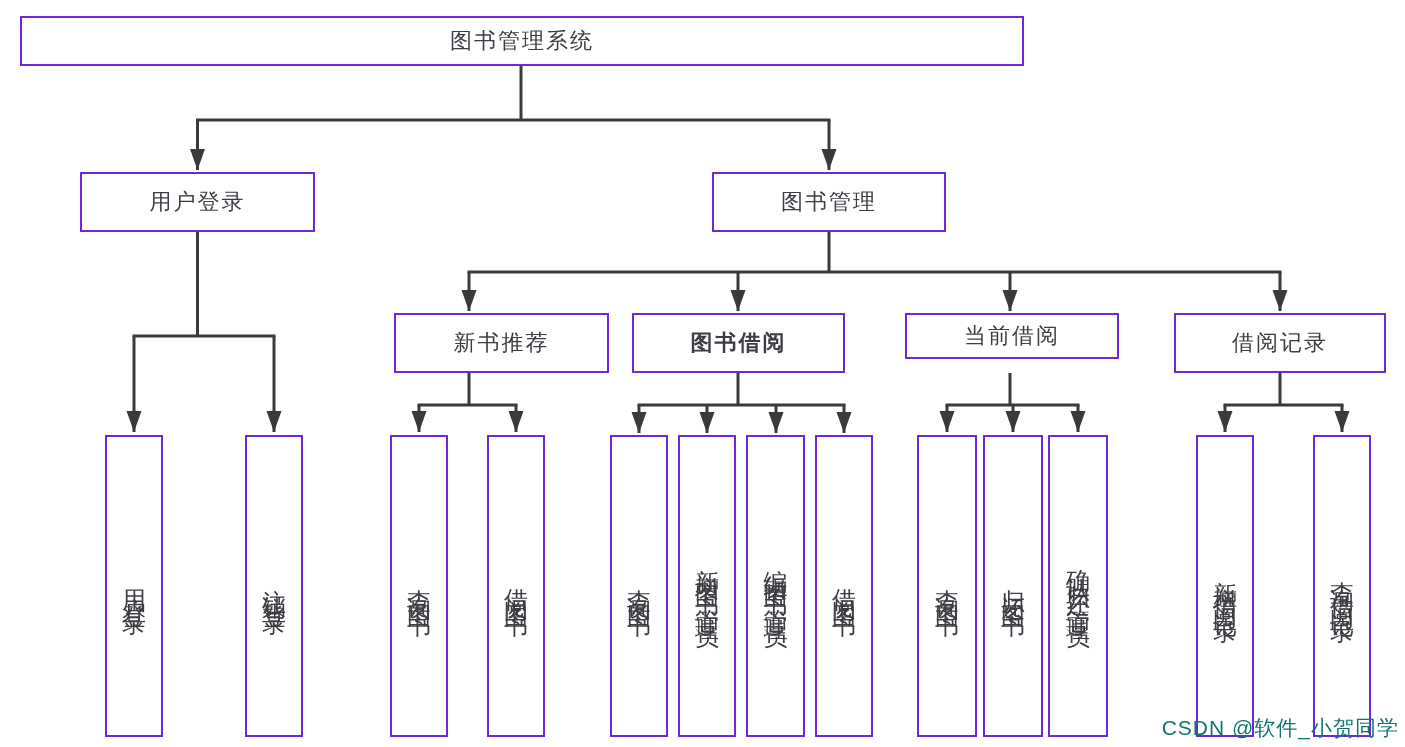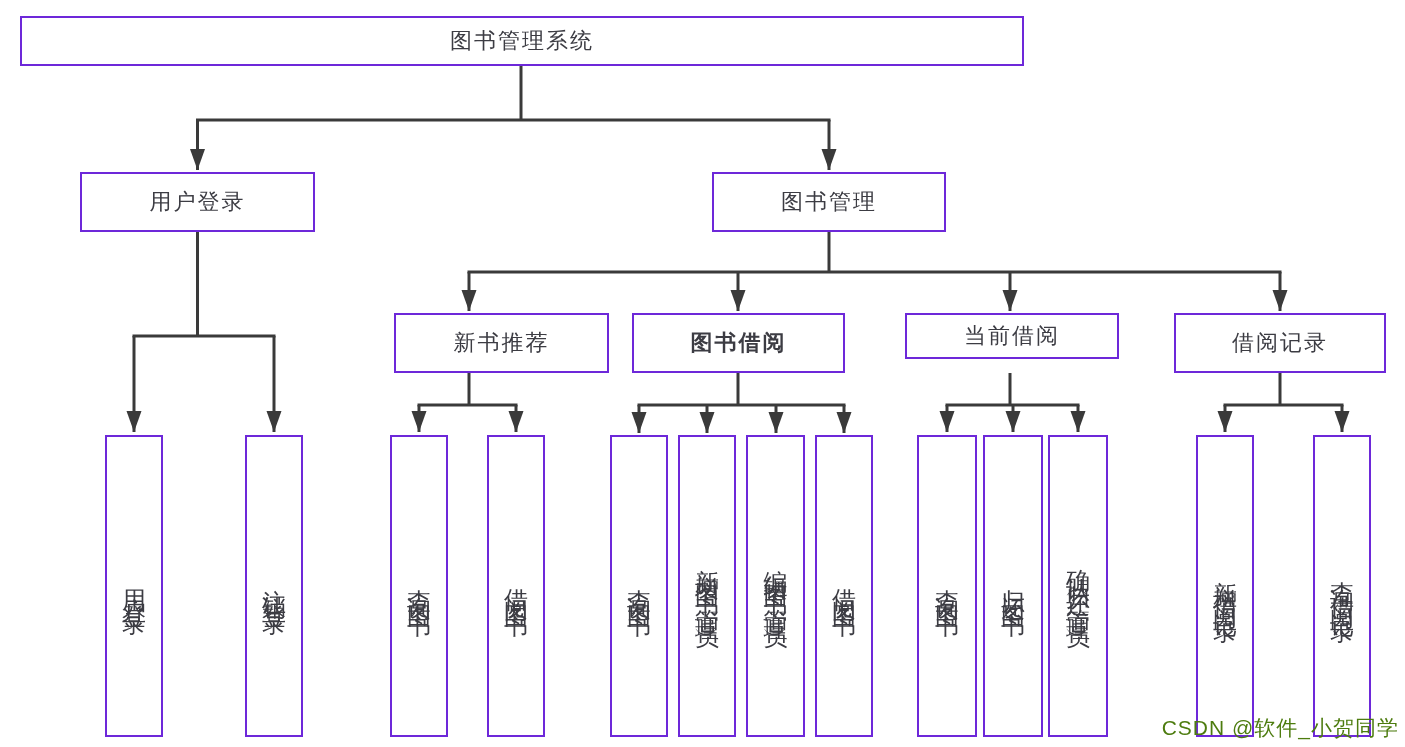--- a/index.html
+++ b/index.html
@@ -43,21 +43,21 @@
     font-size: 24px;
     letter-spacing: 8px;
     line-height: 1;
     padding: 4px 0;
   }
   #watermark {
     position: absolute;
     right: 6px;
     bottom: 5px;
     font-size: 21px;
-    color: #4d7c0f;
+    color: #0f766e;
     letter-spacing: 1px;
     z-index: 2;
     white-space: nowrap;
   }
 </style>
 </head>
 <body>
 
 <div id="stage">
 

